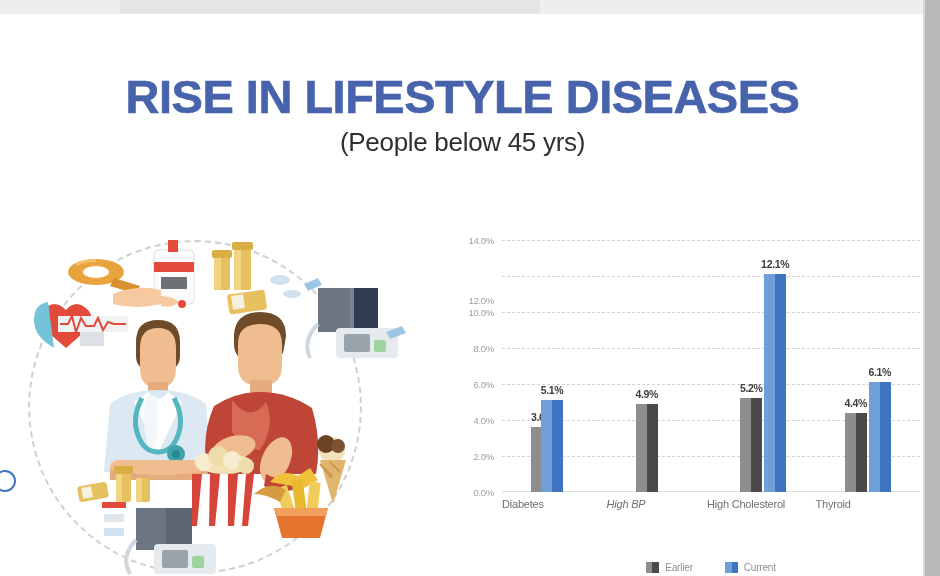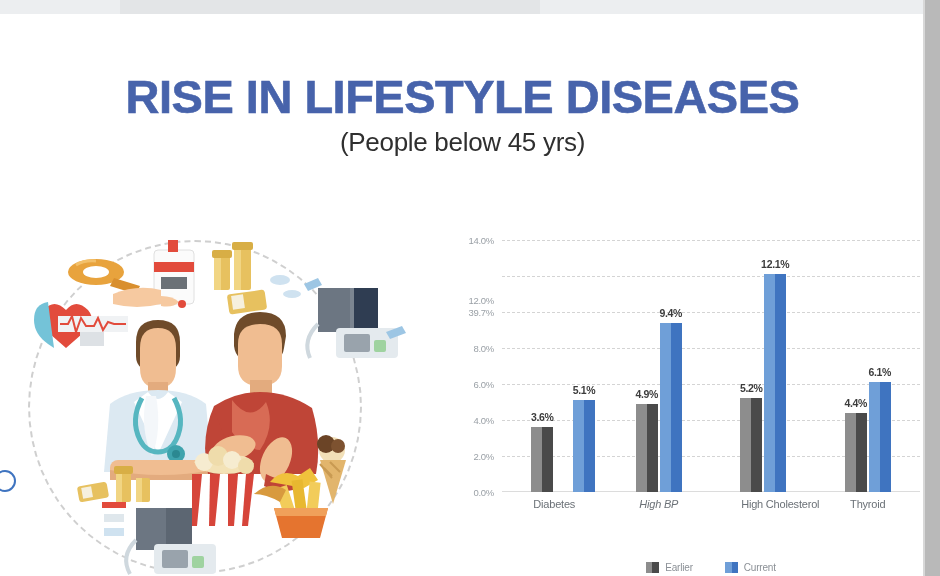--- a/index.html
+++ b/index.html
@@ -101,21 +101,21 @@
     position:absolute;left:50%;transform:translateX(-50%);
     bottom:100%;margin-bottom:4px;
     font-size:10.5px;font-weight:bold;color:#3c3c3c;
     white-space:nowrap;letter-spacing:-0.3px;
     font-family:"Liberation Sans",sans-serif;
   }
   .cat-labels{
     position:absolute;left:52px;top:258px;width:418px;height:46px;
   }
   .cat{
-    position:absolute;top:0;text-align:center;
+    position:absolute;top:0;text-align:left;
     font-size:11px;color:#6b7177;line-height:1.25;
     letter-spacing:-0.2px;
     font-family:"Liberation Sans",sans-serif;
   }
   .legend{
     position:absolute;left:52px;top:318px;width:418px;height:18px;
     display:flex;justify-content:center;gap:32px;align-items:center;
     overflow:hidden;
   }
   .legend-item{display:flex;align-items:center;gap:6px;}
@@ -284,51 +284,47 @@
 
   <div class="corner-mark"></div>
 
   <div class="chart">
     <div class="y-labels">
         <div class="y-label" style="top: 252px;">0.0%</div>
         <div class="y-label" style="top: 216px;">2.0%</div>
         <div class="y-label" style="top: 180px;">4.0%</div>
         <div class="y-label" style="top: 144px;">6.0%</div>
         <div class="y-label" style="top: 108px;">8.0%</div>
-        <div class="y-label" style="top: 72px;">39.7%</div>
+        <div class="y-label" style="top: 72px;">10.0%</div>
         <div class="y-label" style="top: 28px; margin-top: 32px;">12.0%</div>
         <div class="y-label" style="top: 0px;">14.0%</div>
       </div>
     <div class="plot">
       <div class="axis-base"></div>
     <div class="gridline" style="top: 216px;"></div>
         <div class="gridline" style="top: 180px;"></div>
         <div class="gridline" style="top: 144px;"></div>
         <div class="gridline" style="top: 108px;"></div>
         <div class="gridline" style="top: 72px;"></div>
         <div class="gridline" style="top: 36px;"></div>
         <div class="gridline" style="top: 0px;"></div>
         <div class="group" style="left: 0px; width: 104.5px;">
           <div class="bar gray" style="left: 29.25px; height: 64.8px;">
             <span class="fill"></span>
             <span class="vlabel">3.6%</span>
           </div>
-          <div class="bar blue" style="left: 71px; height: 91.8px; border-radius: 8px;">
+          <div class="bar blue" style="left: 39px; height: 91.8px; border-radius: 8px;">
             <span class="fill"></span>
             <span class="vlabel">5.1%</span>
           </div>
         </div>
         <div class="group" style="left: 104.5px; width: 104.5px;">
           <div class="bar gray" style="left: 29.25px; height: 88.2px; margin-top: 13px;">
             <span class="fill"></span>
             <span class="vlabel">4.9%</span>
-          </div>
-          <div class="bar blue" style="left: 53.25px; height: 169.2px;">
-            <span class="fill"></span>
-            <span class="vlabel">9.4%</span>
           </div>
         </div>
         <div class="group" style="left: 209px; width: 104.5px;">
           <div class="bar gray" style="left: 29.25px; height: 93.6px;">
             <span class="fill"></span>
             <span class="vlabel">5.2%</span>
           </div>
           <div class="bar blue" style="left: 53.25px; height: 217.8px;">
             <span class="fill"></span>
             <span class="vlabel">12.1%</span>
@@ -341,21 +337,21 @@
           </div>
           <div class="bar blue" style="left: 53.25px; height: 109.8px;">
             <span class="fill"></span>
             <span class="vlabel">6.1%</span>
           </div>
         </div>
       </div>
     <div class="cat-labels">
         <div class="cat" style="left: 0px; width: 104.5px;">Diabetes</div>
         <div class="cat" style="left: 104.5px; width: 104.5px; font-style: italic;">High BP</div>
-        <div class="cat" style="left: 226px; width: 104.5px;">High Cholesterol</div>
+        <div class="cat" style="left: 205px; width: 104.5px;">High Cholesterol</div>
         <div class="cat" style="left: 313.5px; width: 104.5px;">Thyroid</div>
       </div>
     <div class="legend">
         <div class="legend-item">
           <span class="swatch gray"></span>
           <span class="legend-label">Earlier</span>
         </div>
         <div class="legend-item">
           <span class="swatch blue"></span>
           <span class="legend-label">Current</span>

